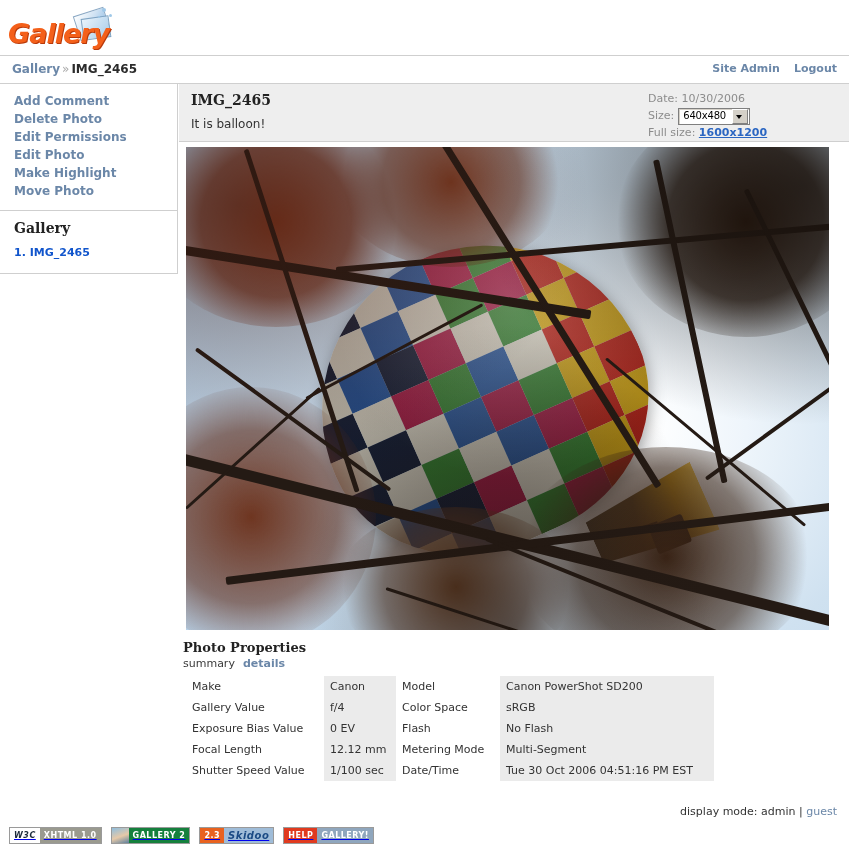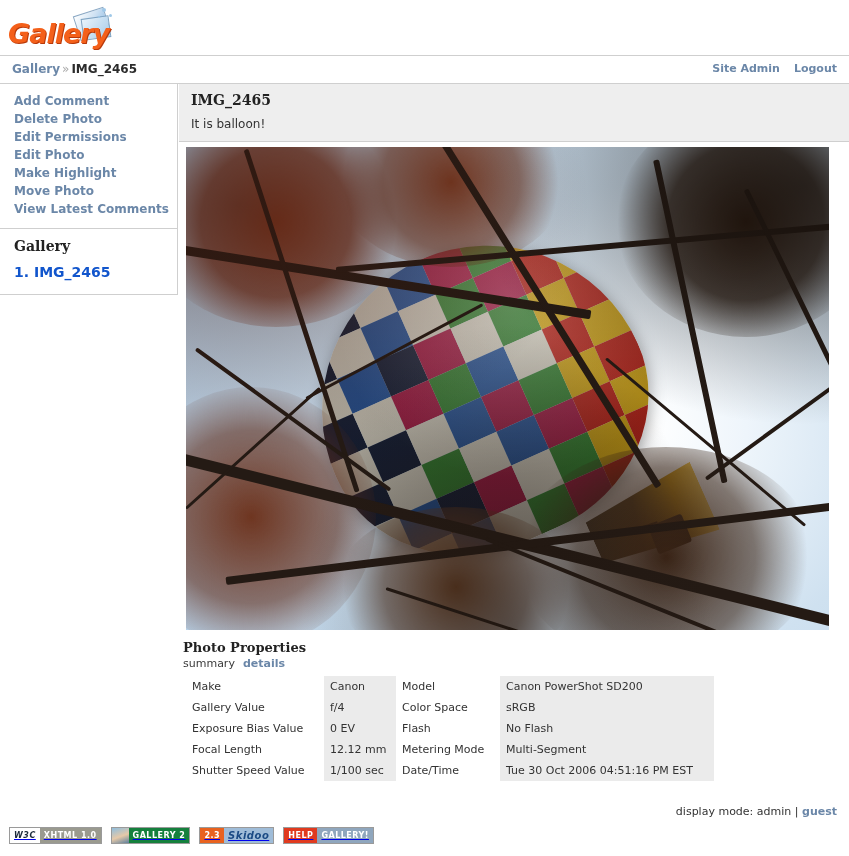--- a/index.html
+++ b/index.html
@@ -125,21 +125,21 @@
   }
   .album-title {
     font-family: "DejaVu Serif", serif;
     font-size: 14px;
     font-weight: bold;
     color: #222222;
     margin-bottom: 10px;
   }
   .album-item {
     color: #1155cc;
-    font-size: 14px;
+    font-size: 11px;
     font-weight: bold;
     text-decoration: none;
   }
 
   
   .main {
     position: absolute;
     left: 179px; top: 0;
     width: 670px;
   }
@@ -354,21 +354,21 @@
   }
   .display-mode {
     position: absolute;
     right: 12px; top: 5px;
     font-size: 11px;
     color: #333333;
   }
   .display-mode .cur { color: #333333; }
   .display-mode a {
     color: #6b87a8;
-    font-weight: bold;
+    font-weight: normal;
     text-decoration: none;
   }
   .badges {
     position: absolute;
     left: 9px; top: 27px;
     display: flex;
     gap: 9px;
     text-align: right;
   }
   .badge {
@@ -427,34 +427,50 @@
 <div class="page">
 
   <div class="sidebar">
     <div class="sidebar-block">
       <a class="navlink" href="#">Add Comment</a>
       <a class="navlink" href="#">Delete Photo</a>
       <a class="navlink" href="#">Edit Permissions</a>
       <a class="navlink" href="#">Edit Photo</a>
       <a class="navlink" href="#">Make Highlight</a>
       <a class="navlink" href="#">Move Photo</a>
-      <a class="navlink" href="#">View Latest Comments</a>
     </div>
     <div class="album-block">
       <div class="album-title">Gallery</div>
       <a class="album-item" href="#">1. IMG_2465</a>
     </div>
   </div>
 
   <div class="main">
 
     <div class="item-head">
       <div class="item-title">IMG_2465</div>
       <div class="item-desc">It is balloon!</div>
 
+      <div class="meta">
+        <div class="meta-row">
+          <span class="meta-label">Date:</span>
+          <span class="meta-date">10/30/2006</span>
+        </div>
+        <div class="meta-row size-row">
+          <span class="meta-label">Size:</span>
+          <span class="fake-select">
+            <span class="val">640x480</span>
+            <span class="arrow"></span>
+          </span>
+        </div>
+        <div class="meta-row">
+          <span class="meta-label">Full size:</span>
+          <a href="#" class="meta-full-val">1600x1200</a>
+        </div>
+      </div>
     </div>
 
     <div class="photo-wrap">
       <div class="photo">
         <div class="sky"></div>
 
         <div class="balloon">
           <div class="balloon-grid">
             <i style="background:#e8e2d2"></i>
               <i style="background:#1e2740"></i>

